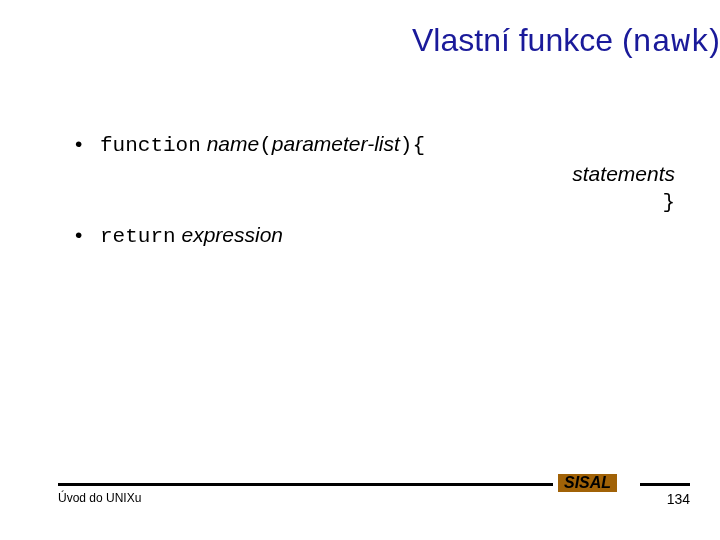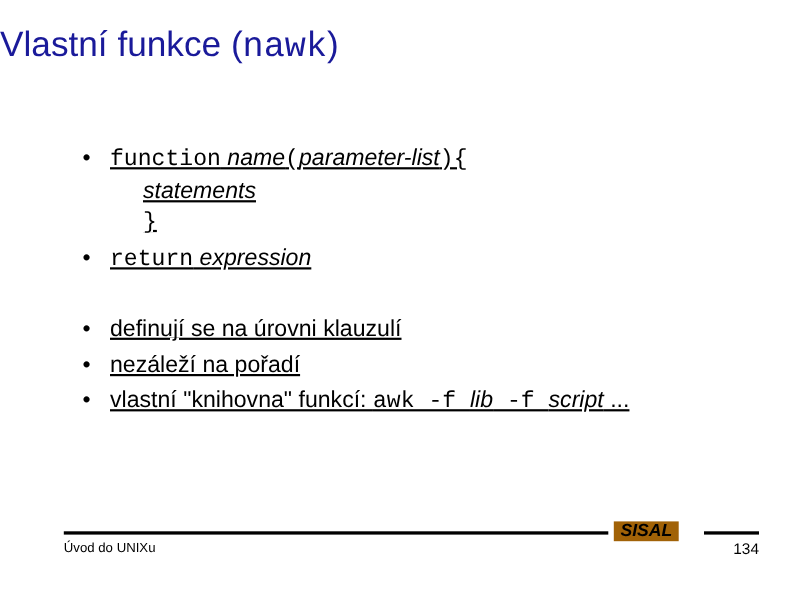--- a/index.html
+++ b/index.html
@@ -16,55 +16,55 @@
     position: relative;
     width: 720px;
     height: 540px;
     box-sizing: border-box;
   }
   .title {
     position: absolute;
     top: 22px;
     left: 0;
     width: 100%;
-    text-align: left;
+    text-align: right;
     font-size: 32px;
     color: #1a1a9a;
   }
   .title .mono {
     font-family: "Courier New", Courier, monospace;
   }
   .body {
     position: absolute;
     top: 130px;
     left: 70px;
     right: 45px;
     font-size: 21px;
     line-height: 1.35;
-    text-decoration: underline;
   }
   ul.outer {
     list-style: none;
     margin: 0;
     padding: 0;
   }
   ul.outer > li {
     position: relative;
     padding-left: 30px;
     margin-bottom: 4px;
   }
   ul.outer > li::before {
     content: "•";
     position: absolute;
     left: 5px;
     top: 0;
     font-size: 21px;
   }
   .indent {
     padding-left: 30px;
+    text-align: right;
   }
   .mono {
     font-family: "Courier New", Courier, monospace;
   }
   .ital {
     font-style: italic;
   }
   .gap {
     height: 30px;
   }
@@ -131,31 +131,20 @@
         <div class="indent ital">statements</div>
         <div class="indent mono">}</div>
       </li>
       <li>
         <span class="mono">return</span><span class="ital"> expression</span>
       </li>
     </ul>
 
     <div class="gap"></div>
 
-    <ul class="outer">
-      <li>
-        <span>definují se na úrovni klauzulí</span>
-      </li>
-      <li>
-        <span>nezáleží na pořadí</span>
-      </li>
-      <li>
-        <span>vlastní "knihovna" funkcí: </span><span class="mono">awk -f </span><span class="ital">lib</span><span class="mono"> -f </span><span class="ital">script</span><span> ...</span>
-      </li>
-    </ul>
   </div>
 
   <div class="footer">
     <div class="rule-left"></div>
     <div class="footer-center">SISAL</div>
     <div class="rule-right"></div>
     <div class="footer-left">Úvod do UNIXu</div>
     <div class="footer-right">134</div>
   </div>
 

